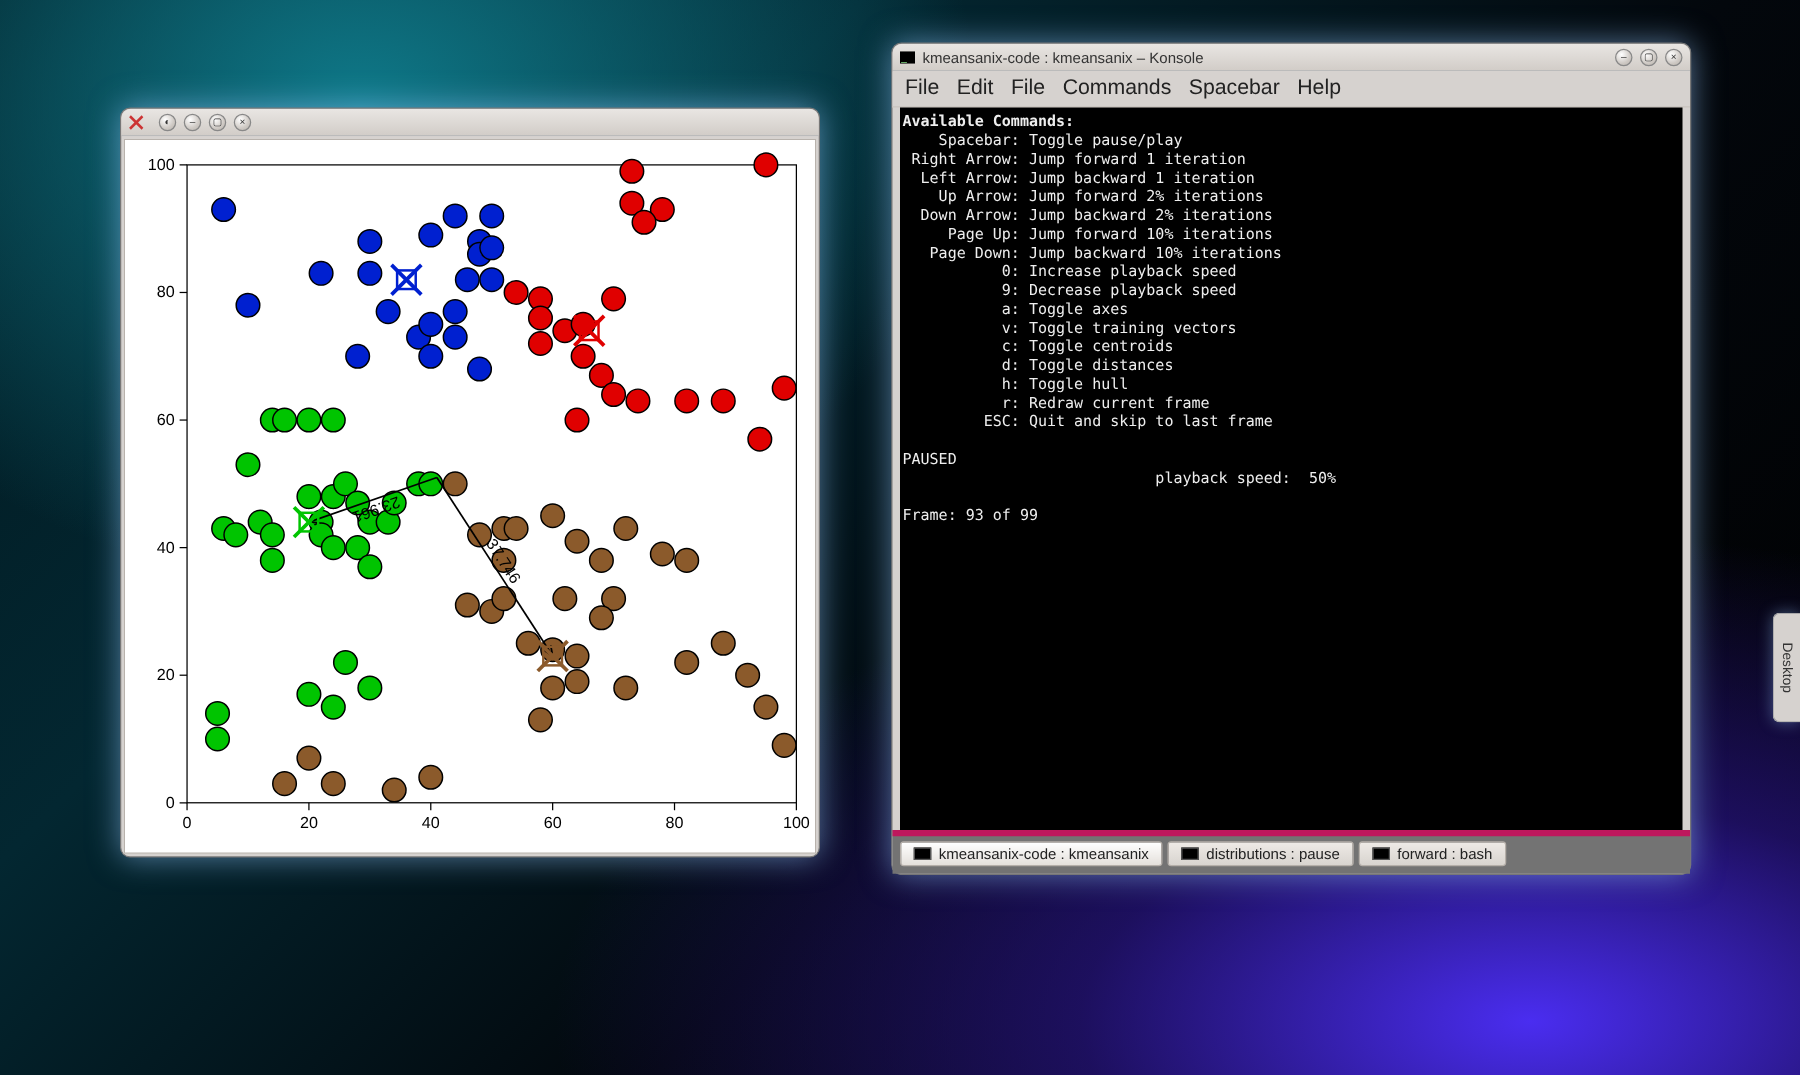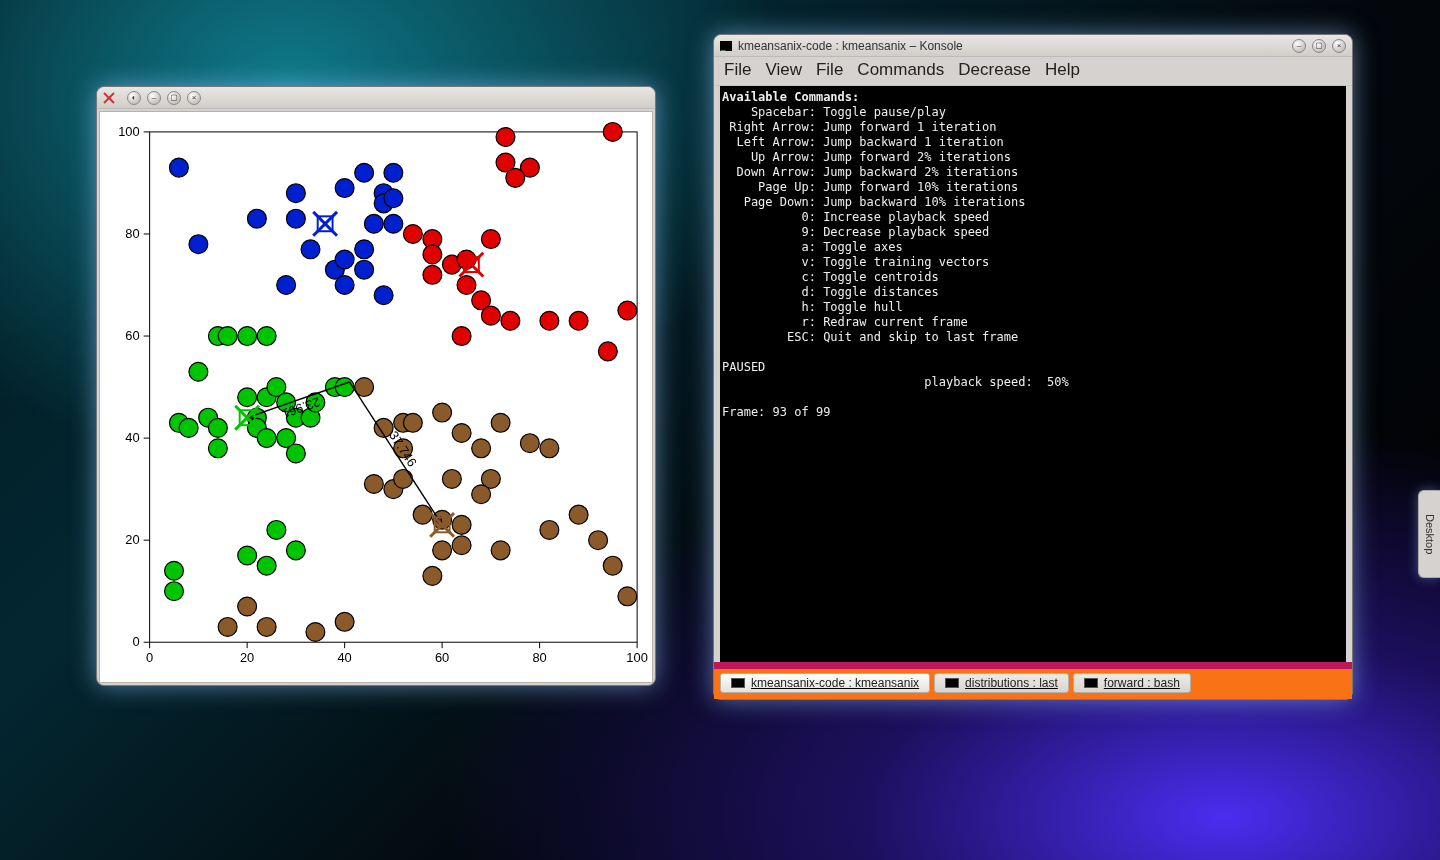--- a/index.html
+++ b/index.html
@@ -63,23 +63,22 @@
     font-family: "DejaVu Sans Mono", monospace;
     font-size: 12px; line-height: 15px;
     white-space: pre;
     padding: 4px 2px;
     overflow: hidden;
   }
   .term .b { font-weight: bold; }
   #konsole .tabs {
     display: flex; gap: 4px;
     padding: 4px 6px 6px;
-    background: #f97316;
-    border-top: 7px solid #be185d;
-    text-decoration: underline;
+    background: #737373;
+    border-top: 5px solid #be185d;
   }
   .ktab {
     display: inline-flex; align-items: center; gap: 6px;
     padding: 2px 10px;
     font-size: 12px; color: #222;
     border: 1px solid #b5afa9;
     border-radius: 3px;
     background: linear-gradient(#eeeae6, #d8d4cf);
   }
   .ktab.active { background: linear-gradient(#fff, #e4e0db); }
@@ -288,24 +287,24 @@
           <text x="1" y="8" font-size="8" fill="#9f9">_</text>
         </svg>
     </span>
     <span class="title">kmeansanix-code : kmeansanix – Konsole</span>
     <span class="tbtn">–</span>
     <span class="tbtn">▢</span>
     <span class="tbtn">×</span>
   </div>
   <div class="menubar" id="konsole-menu">
       <span>File</span>
-      <span>View</span>
+      <span>Edit</span>
       <span>File</span>
       <span>Commands</span>
-      <span>Decrease</span>
+      <span>Spacebar</span>
       <span>Help</span>
     </div>
   <div class="termwrap">
     <div class="term" id="term"><span class="b">Available Commands:</span>
     Spacebar: Toggle pause/play
  Right Arrow: Jump forward 1 iteration
   Left Arrow: Jump backward 1 iteration
     Up Arrow: Jump forward 2% iterations
   Down Arrow: Jump backward 2% iterations
      Page Up: Jump forward 10% iterations
@@ -326,21 +325,21 @@
 Frame: 93 of 99
 </div>
   </div>
   <div class="tabs" id="konsole-tabs">
       <div class="ktab active">
         <span class="kico"></span>
         <span>kmeansanix-code : kmeansanix</span>
       </div>
       <div class="ktab">
         <span class="kico"></span>
-        <span>distributions : last</span>
+        <span>distributions : pause</span>
       </div>
       <div class="ktab">
         <span class="kico"></span>
         <span>forward : bash</span>
       </div>
     </div>
 </div>
 
 <div id="desktab">Desktop</div>
 

